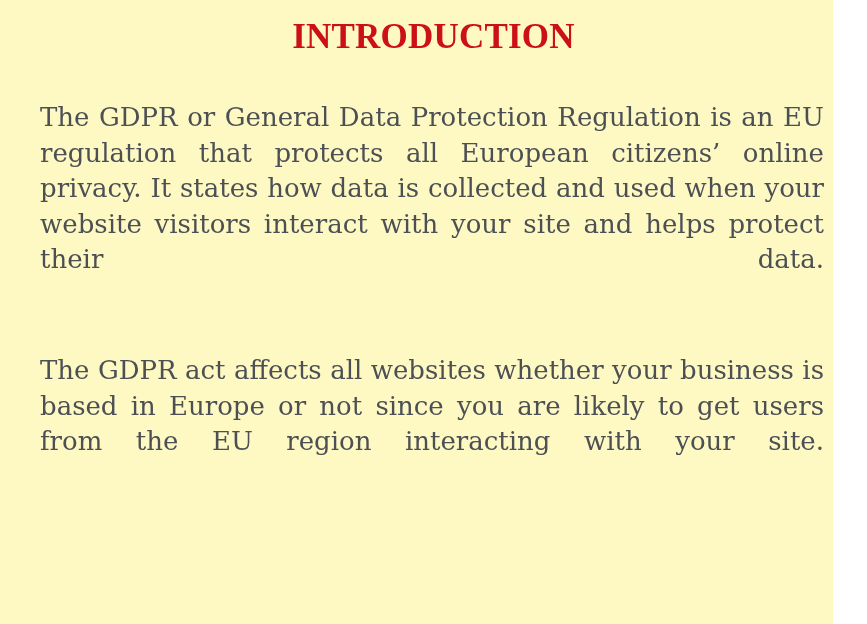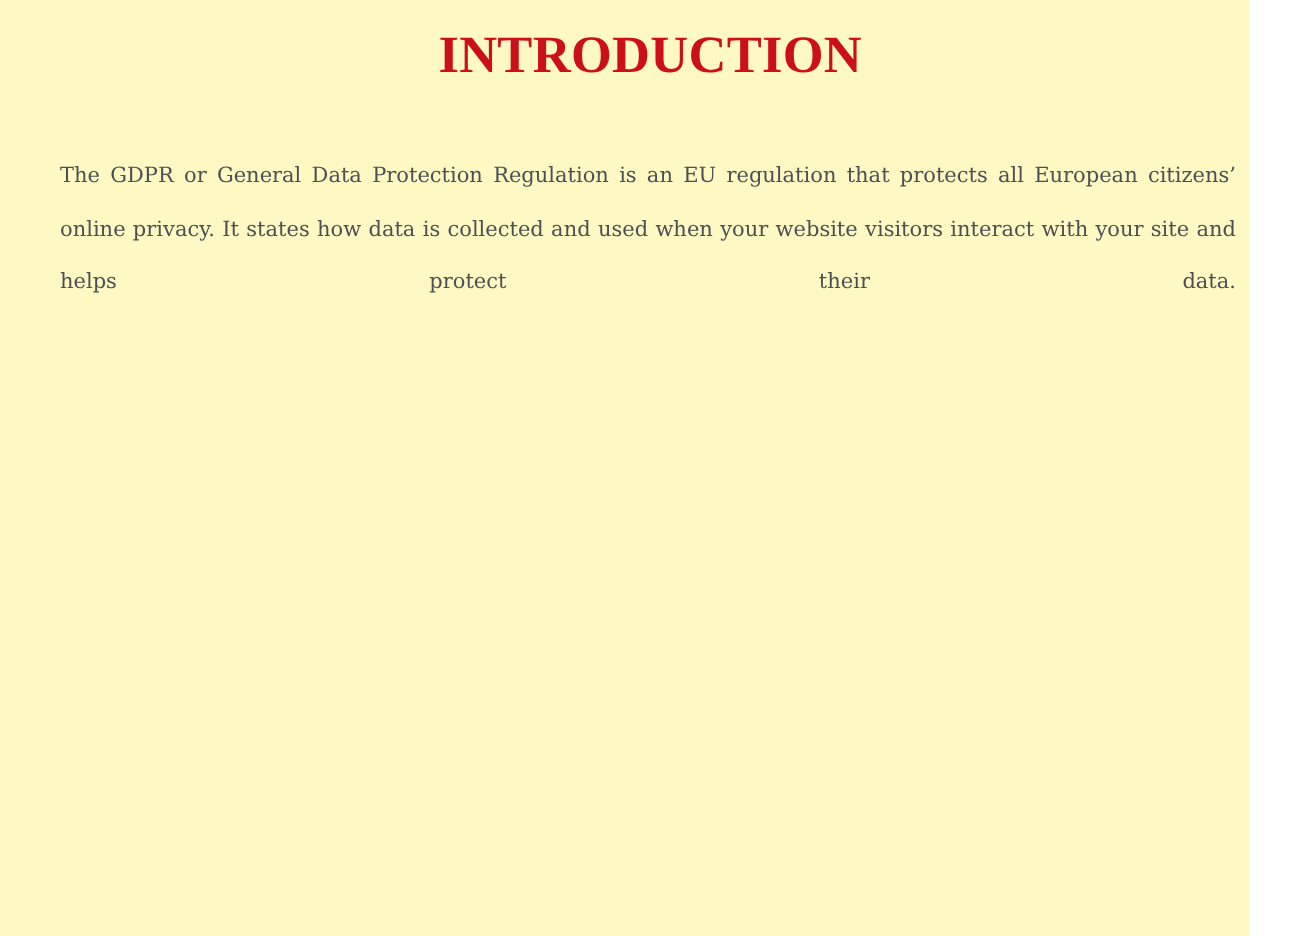--- a/index.html
+++ b/index.html
@@ -42,21 +42,21 @@
   .doc-body {
     position: absolute;
     top: 100px;
     left: 40px;
     width: 784px;
   }
 
   .doc-paragraph {
     margin: 0 0 40px 0;
     font-family: "DejaVu Serif", "Liberation Serif", serif;
-    font-size: 14px;
+    font-size: 26px;
     line-height: 35.5px;
     color: #4c5055;
     text-align: justify;
     text-justify: inter-word;
     hyphens: none;
     word-spacing: 0px;
   }
 
   .doc-paragraph:last-child {
     margin-bottom: 0;
@@ -74,16 +74,17 @@
 
 <div id="page">
 
   <h1 class="doc-title">INTRODUCTION</h1>
 
   <div class="doc-body">
 
     <p class="doc-paragraph">The GDPR or General Data Protection Regulation is an EU regulation that protects all European citizens’ online privacy. It states how data is collected and used when your website visitors interact with your site and helps protect their data.</p>
 
 
+    <p class="doc-paragraph">The GDPR act affects all websites whether your business is based in Europe or not since you are likely to get users from the EU region interacting with your site.</p>
 
   </div>
 
 </div>
 
 </body></html>

